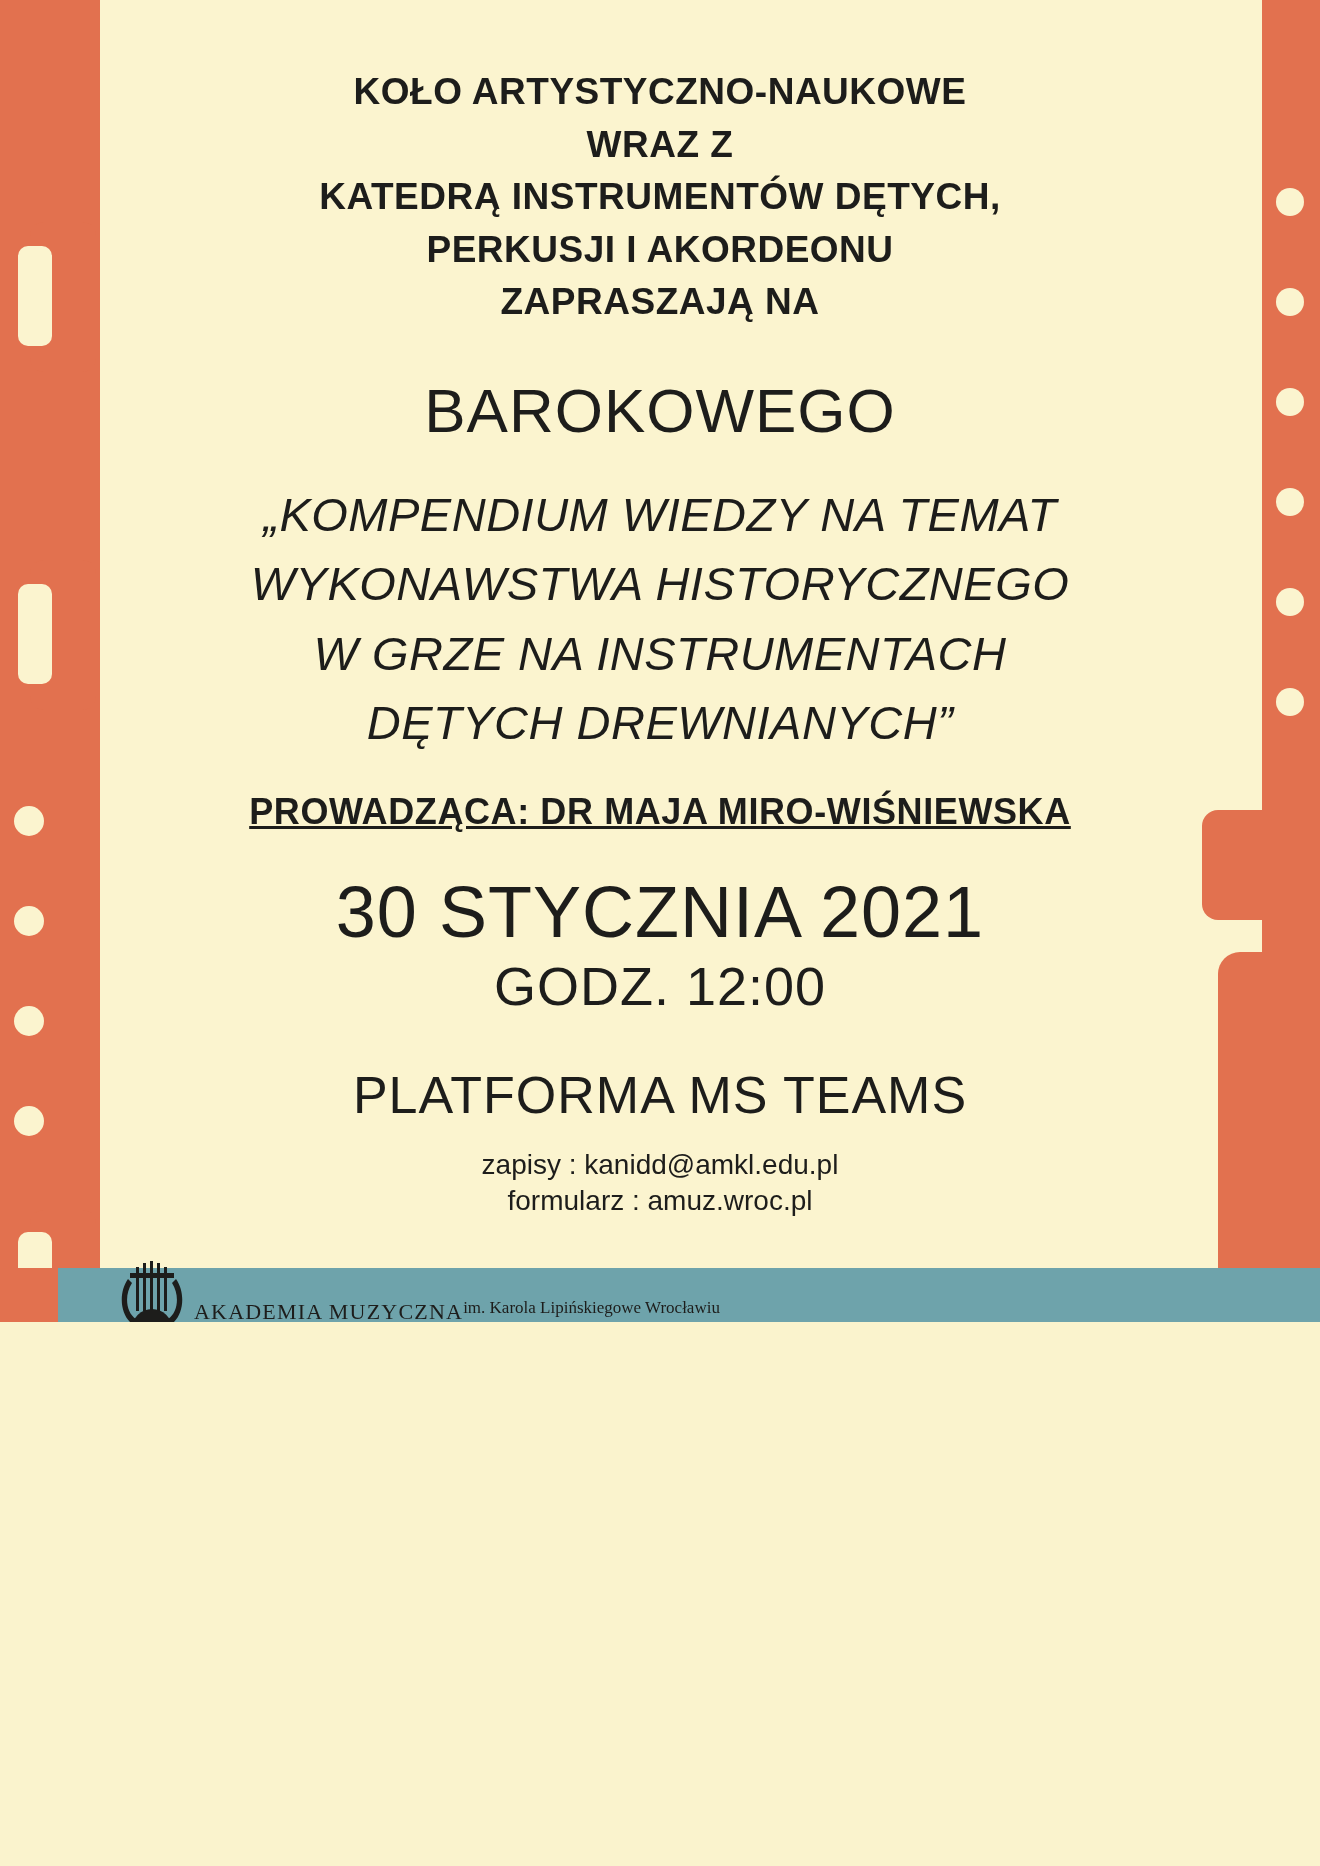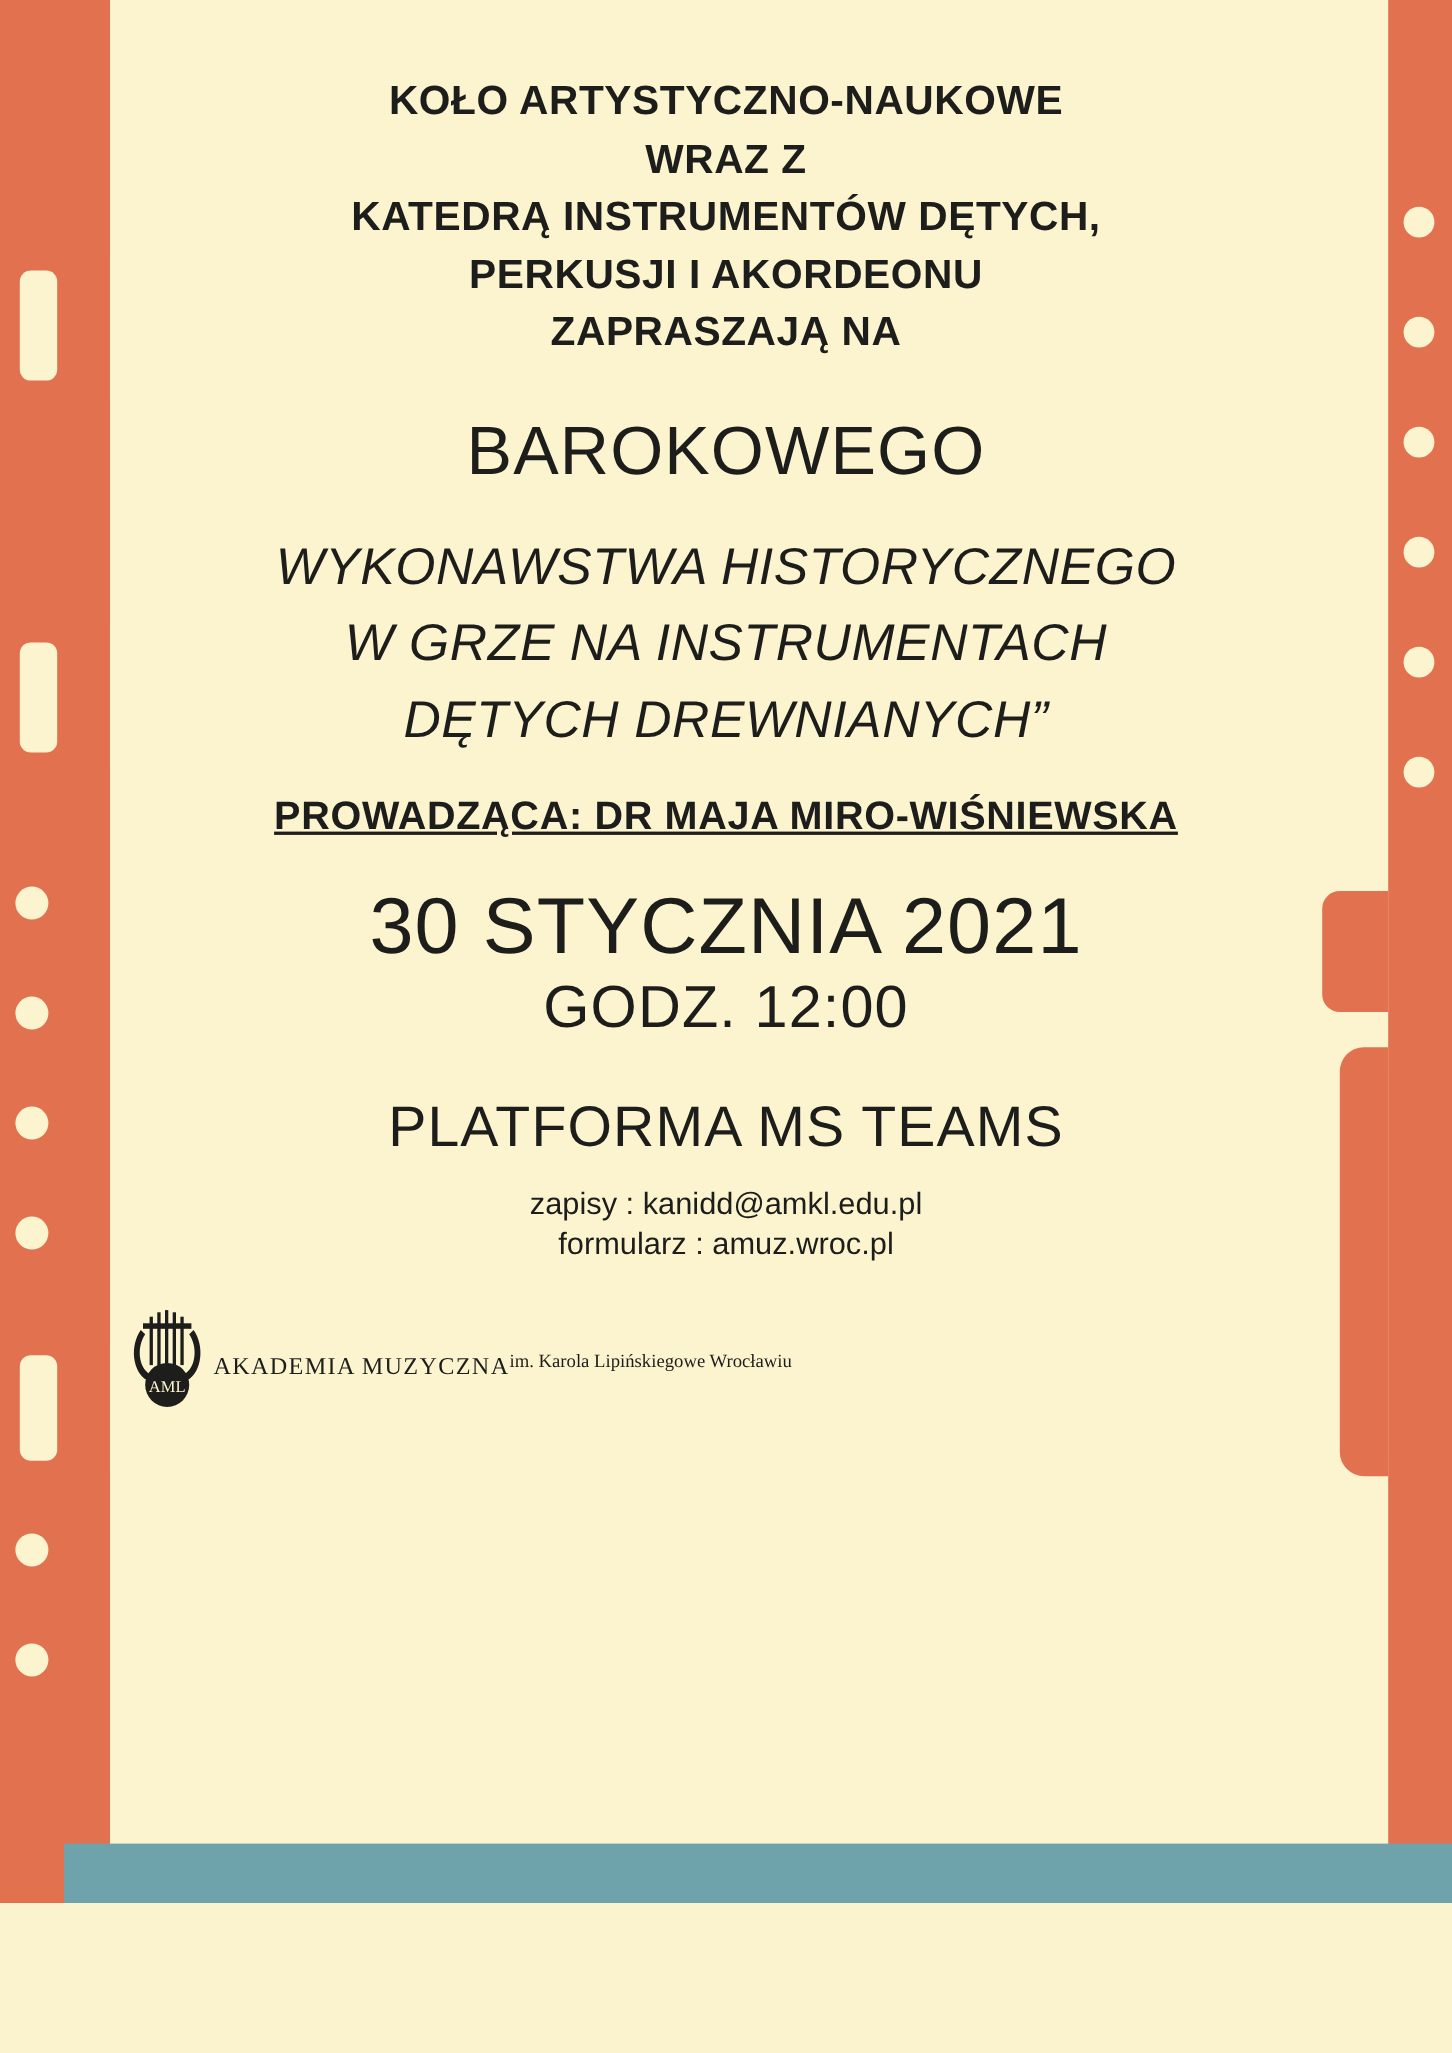--- a/index.html
+++ b/index.html
@@ -9,21 +9,21 @@
   body {
     width: 1320px;
     height: 1866px;
     background: #faf3cd;
     font-family: "Liberation Sans", sans-serif;
     overflow: hidden;
   }
   .poster {
     position: relative;
     width: 1320px;
-    height: 1730px;
+    height: 1322px;
     background: #fbf4cf;
     overflow: hidden;
   }
 
   
   .left-band {
     position: absolute;
     left: 0;
     top: 0;
     width: 100px;
@@ -235,20 +235,21 @@
       <div>KOŁO ARTYSTYCZNO-NAUKOWE</div>
       <div>WRAZ Z</div>
       <div>KATEDRĄ INSTRUMENTÓW DĘTYCH,</div>
       <div>PERKUSJI I AKORDEONU</div>
       <div>ZAPRASZAJĄ NA</div>
     </div>
 
     <div class="webinarium">BAROKOWEGO</div>
 
     <div class="title-block">
+      <div>„KOMPENDIUM WIEDZY NA TEMAT</div>
       <div>WYKONAWSTWA HISTORYCZNEGO</div>
       <div>W GRZE NA INSTRUMENTACH</div>
       <div>DĘTYCH DREWNIANYCH”</div>
     </div>
 
     <div class="presenter">PROWADZĄCA: DR MAJA MIRO-WIŚNIEWSKA</div>
 
     <div class="date">30 STYCZNIA 2021</div>
     <div class="time">GODZ. 12:00</div>
 

